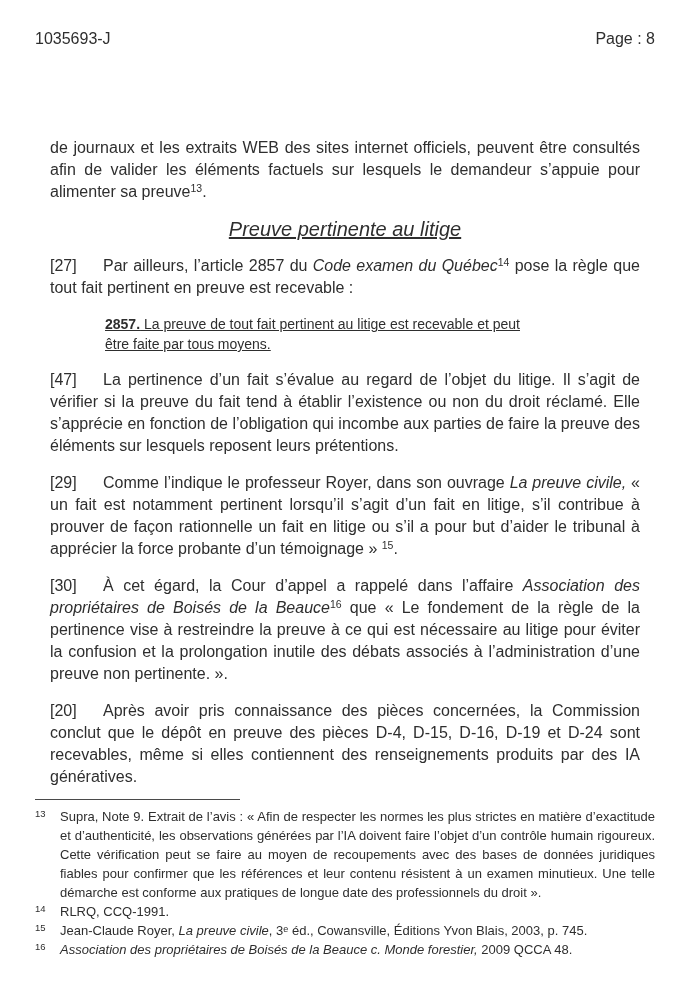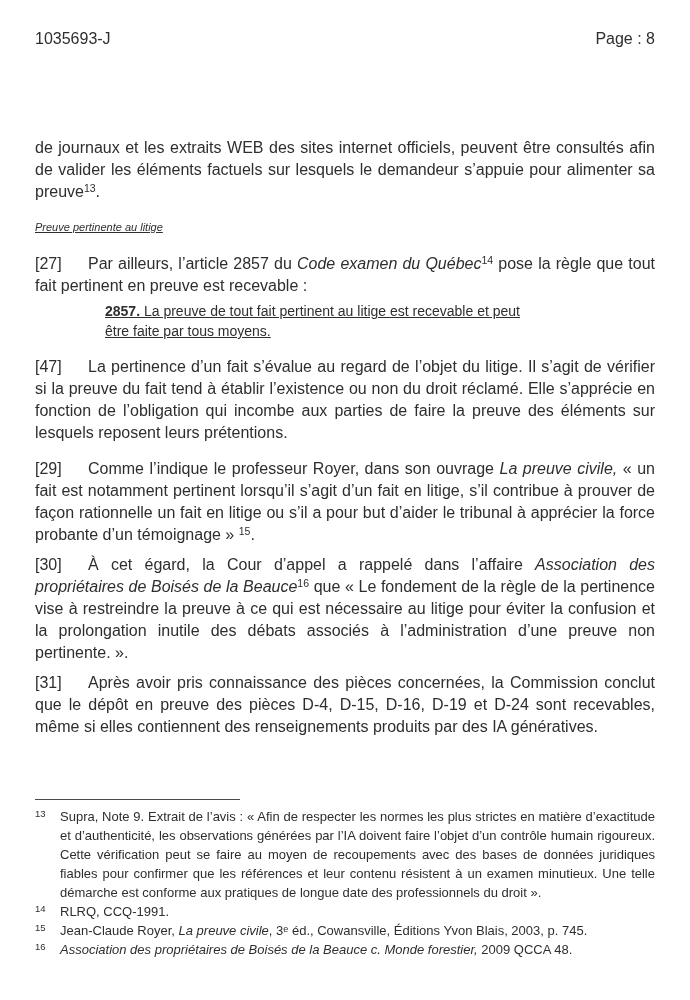--- a/index.html
+++ b/index.html
@@ -25,34 +25,34 @@
   }
   .header {
     display: flex;
     justify-content: space-between;
     align-items: baseline;
   }
   .content {
     margin-top: 87px;
   }
   p, h2 {
-    margin: 0;
+    margin: 15px;
     padding: 0;
   }
   .body-text {
     text-align: justify;
   }
   .para-num {
     display: inline-block;
     min-width: 53px;
   }
   .section-heading {
     margin-top: 13px;
-    text-align: left;
-    font-size: 11px;
+    text-align: center;
+    font-size: 20px;
     font-weight: normal;
     font-style: italic;
     text-decoration: underline;
     line-height: 22px;
   }
   .p27 { margin-top: 15px; }
   .blockquote {
     margin: 4px 135px 0 70px;
     font-size: 14px;
     line-height: 20px;
@@ -120,21 +120,21 @@
     <p class="body-text p27"><span class="para-num">[27]</span><span><span>Par ailleurs, l’article 2857 du </span><i>Code examen du Québec</i><sup>14</sup><span> pose la règle que tout fait pertinent en preuve est recevable :</span></span></p>
 
     <p class="blockquote"><b>2857.</b><span> La preuve de tout fait pertinent au litige est recevable et peut être faite par tous moyens.</span></p>
 
     <p class="body-text p28"><span class="para-num">[47]</span><span><span>La pertinence d’un fait s’évalue au regard de l’objet du litige. Il s’agit de vérifier si la preuve du fait tend à établir l’existence ou non du droit réclamé. Elle s’apprécie en fonction de l’obligation qui incombe aux parties de faire la preuve des éléments sur lesquels reposent leurs prétentions.</span></span></p>
 
     <p class="body-text p29"><span class="para-num">[29]</span><span><span>Comme l’indique le professeur Royer, dans son ouvrage </span><i>La preuve civile,</i><span> « un fait est notamment pertinent lorsqu’il s’agit d’un fait en litige, s’il contribue à prouver de façon rationnelle un fait en litige ou s’il a pour but d’aider le tribunal à apprécier la force probante d’un témoignage » </span><sup>15</sup><span>.</span></span></p>
 
     <p class="body-text p30"><span class="para-num">[30]</span><span><span>À cet égard, la Cour d’appel a rappelé dans l’affaire </span><i>Association des propriétaires de Boisés de la Beauce</i><sup>16</sup><span> que « Le fondement de la règle de la pertinence vise à restreindre la preuve à ce qui est nécessaire au litige pour éviter la confusion et la prolongation inutile des débats associés à l’administration d’une preuve non pertinente. ».</span></span></p>
 
-    <p class="body-text p31"><span class="para-num">[31]</span><span><span>Après avoir pris connaissance des pièces concernées, la Commission conclut que le dépôt en preuve des pièces D-4, D-15, D-16, D-19 et D-24 sont recevables, même si elles contiennent des renseignements produits par des IA génératives.</span></span></p>
+    <p class="body-text p31"><span class="para-num">[20]</span><span><span>Après avoir pris connaissance des pièces concernées, la Commission conclut que le dépôt en preuve des pièces D-4, D-15, D-16, D-19 et D-24 sont recevables, même si elles contiennent des renseignements produits par des IA génératives.</span></span></p>
 
   </div>
 
   <div class="footnotes">
     <div class="fn-rule"></div>
 
     <div class="footnote">
       <span class="fn-num">13</span>
       <span><span>Supra, Note 9. Extrait de l’avis : « Afin de respecter les normes les plus strictes en matière d’exactitude et d’authenticité, les observations générées par l’IA doivent faire l’objet d’un contrôle humain rigoureux. Cette vérification peut se faire au moyen de recoupements avec des bases de données juridiques fiables pour confirmer que les références et leur contenu résistent à un examen minutieux. Une telle démarche est conforme aux pratiques de longue date des professionnels du droit ».</span></span>
     </div>

